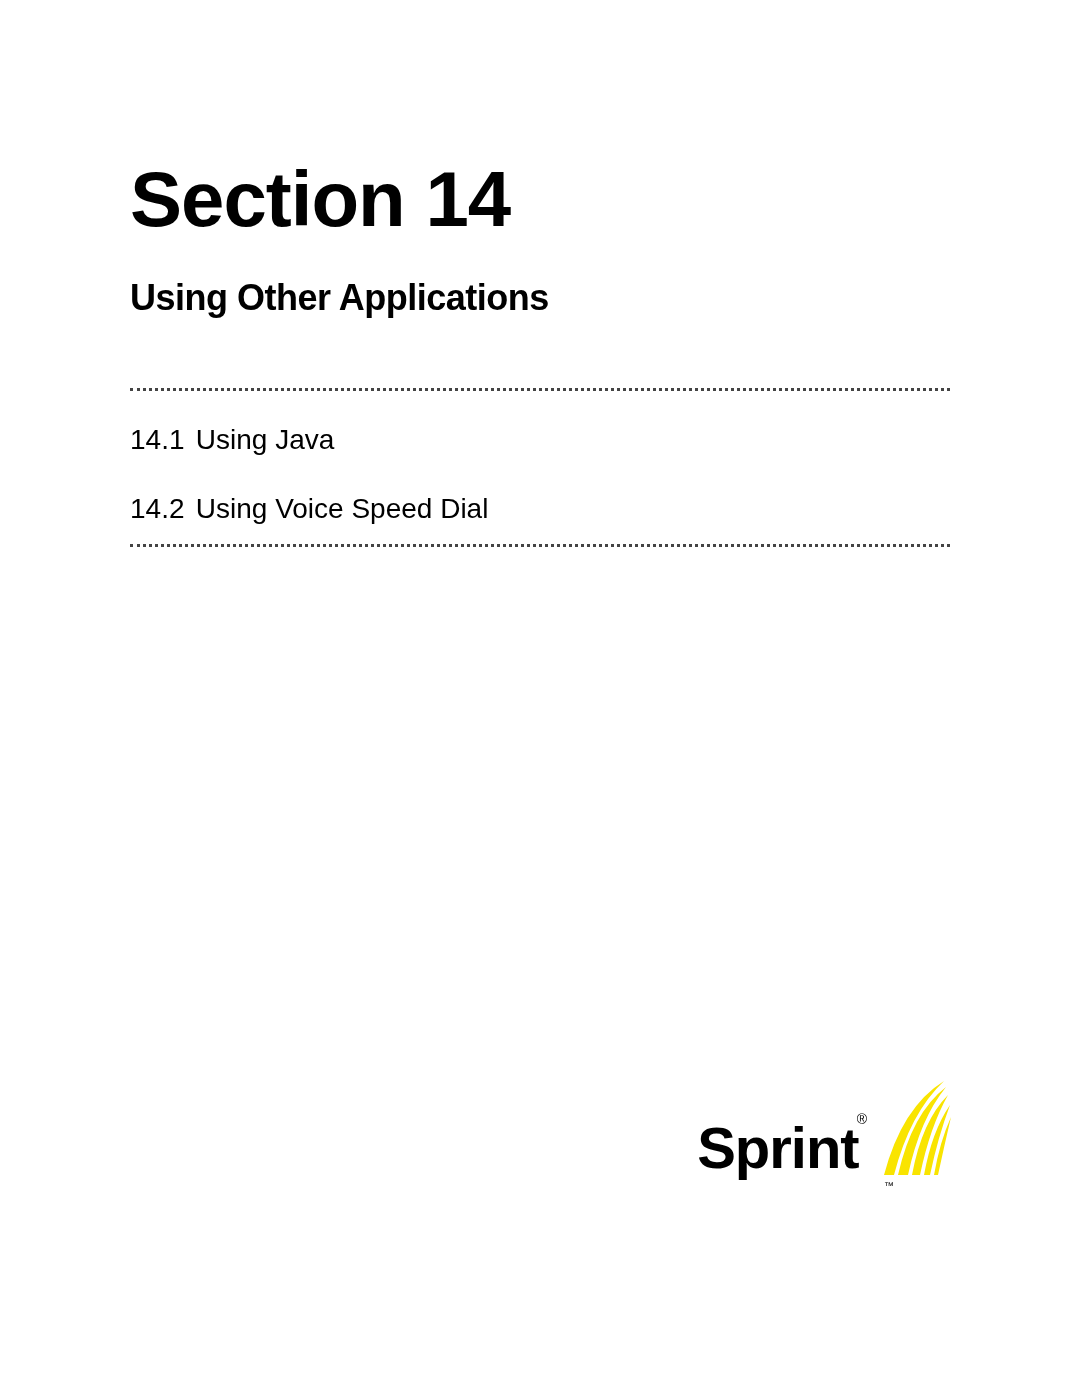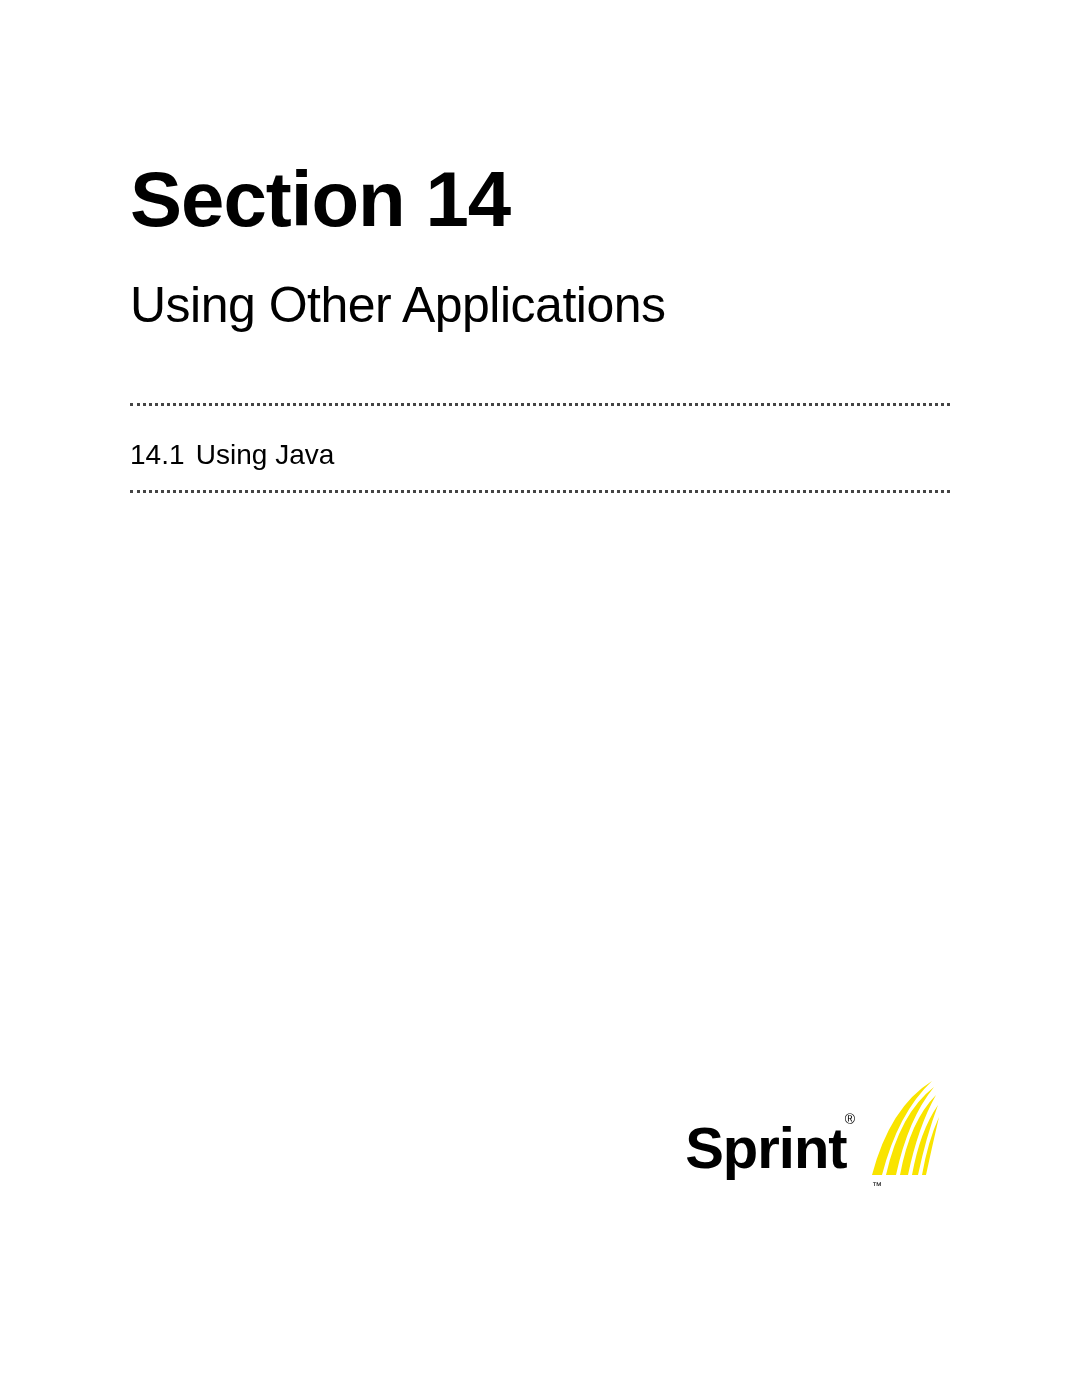--- a/index.html
+++ b/index.html
@@ -20,22 +20,22 @@
     padding: 160px 130px 0 130px;
   }
   .section-number {
     font-size: 78px;
     font-weight: 700;
     letter-spacing: -1px;
     margin: 0 0 40px 0;
     line-height: 1;
   }
   .section-title {
-    font-size: 50px;
-    font-weight: 400;
+    font-size: 36px;
+    font-weight: 700;
     letter-spacing: -0.5px;
     margin: 0 0 70px 0;
     line-height: 1.1;
   }
   .in-this-section {
     font-size: 29px;
     font-weight: 700;
     margin: 0 0 10px 0;
   }
   .dotted {
@@ -53,21 +53,21 @@
     font-weight: 400;
     line-height: 1.45;
     margin-top: 29px;
   }
   .toc-num {
     display: inline-block;
     min-width: 58px;
   }
   .logo-wrap {
     position: absolute;
-    right: 140px;
+    right: 128px;
     bottom: 220px;
     display: flex;
     align-items: flex-end;
     gap: 14px;
   }
   .logo-text {
     font-size: 58px;
     font-weight: 700;
     letter-spacing: -1px;
     line-height: 1;
@@ -103,20 +103,24 @@
   <h2 class="section-title">Using Other Applications</h2>
 
 
   <hr class="dotted">
 
   <ul class="toc-list">
     <li class="toc-item">
       <span class="toc-num">14.1</span>
       <span>Using Java</span>
     </li>
+    <li class="toc-item">
+      <span class="toc-num">14.2</span>
+      <span>Using Voice Speed Dial</span>
+    </li>
   </ul>
 
   <hr class="dotted">
 
   <div class="logo-wrap">
     <div class="logo-text">
       <span>Sprint</span><span class="reg">®</span>
     </div>
     <div class="fan-icon">
       <svg viewBox="0 0 70 100" width="70" height="100">

